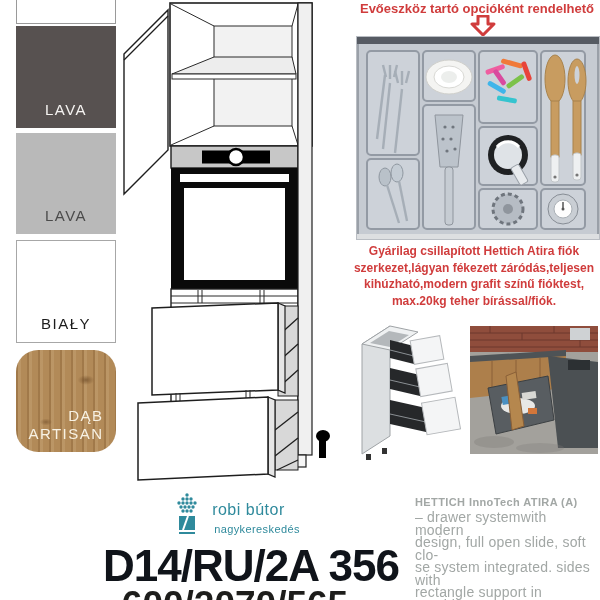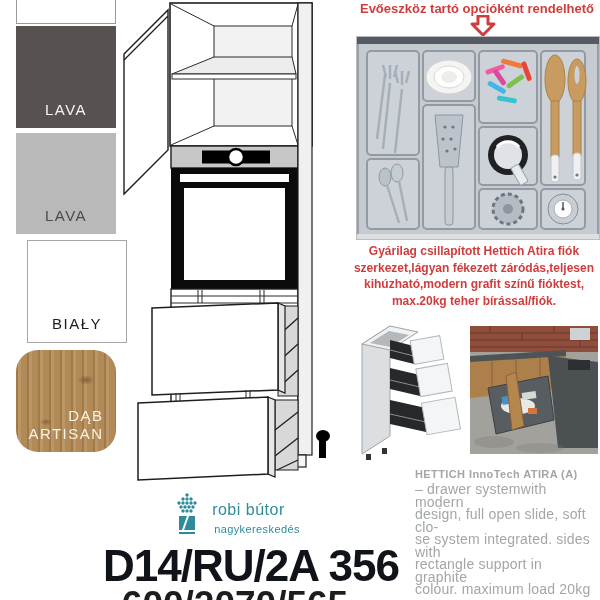--- a/index.html
+++ b/index.html
@@ -9,38 +9,38 @@
   .abs{position:absolute;}
   .preline{white-space:pre-line;}
 
   
   .swatch{left:16px;width:100px;display:flex;align-items:flex-end;justify-content:center;
           font-size:15px;letter-spacing:1.5px;font-weight:500;padding-bottom:9px;box-sizing:border-box;
           text-align:right;line-height:18px;}
   .sw-partial{top:-40px;height:64px;background:#fff;border:1px solid #9a9a9a;}
   .sw-lava{top:26px;height:102px;background:#575150;color:#f5f3f1;}
   .sw-grey{top:133px;height:101px;background:#b9b9b9;color:#4b4b4b;}
-  .sw-bialy{top:240px;height:103px;background:#fff;border:1px solid #a7a7a7;color:#1c1c1c;margin-left:11px;}
+  .sw-bialy{top:240px;height:103px;background:#fff;border:1px solid #a7a7a7;color:#1c1c1c;}
   .sw-dab{top:350px;height:102px;color:#f8f2e4;
      background:
        radial-gradient(12px 7px at 70px 30px, rgba(92,58,25,.55), rgba(92,58,25,0) 70%),
        radial-gradient(9px 5px at 30px 72px, rgba(92,58,25,.45), rgba(92,58,25,0) 70%),
        repeating-linear-gradient(90deg, rgba(116,77,36,.28) 0 2px, rgba(255,235,200,.12) 2px 5px, rgba(116,77,36,0) 5px 11px),
        #b28a58; border-radius: 22px;}
 
   
   .red-note{top:1px;left:356px;width:242px;text-align:center;color:#d03c3c;
             font-weight:700;font-size:13px;}
   .arrow-wrap{top:15px;left:470px;width:26px;height:21px;}
   .tray{top:36px;left:356px;width:242px;height:202px;border:1px solid #b9bdc3;box-sizing:content-box;}
   .red-par{top:243px;left:346px;width:256px;text-align:center;color:#d03c3c;
            font-weight:700;font-size:12px;line-height:16.5px;}
   .render{top:318px;left:356px;width:112px;height:145px;}
   .kitchen{top:326px;left:470px;width:128px;height:128px;}
-  .het{left:415px;width:182px;color:#a2a7a5;}
+  .het{left:415px;width:182px;color:#a2a7a5;margin-top:28px;}
   .het-title{top:468px;font-size:11px;font-weight:700;letter-spacing:.4px;}
   .het-body{top:483px;font-size:14px;line-height:12.5px;letter-spacing:.2px;}
 
   
   .logo-row{top:492px;left:0px;width:470px;display:flex;justify-content:center;align-items:flex-start;gap:8px;}
   .brand-text{display:flex;flex-direction:column;padding-top:6px;}
   .brand-name{color:#2f8a9c;font-size:16px;letter-spacing:.5px;line-height:24px;}
   .brand-tag{color:#2f8a9c;font-size:11px;letter-spacing:.4px;line-height:15px;padding-left:2px;}
   .prod-code{top:541px;left:0px;width:470px;text-align:center;font-size:44px;font-weight:900;
              color:#10141a;letter-spacing:-1px;padding-left:16px;}

